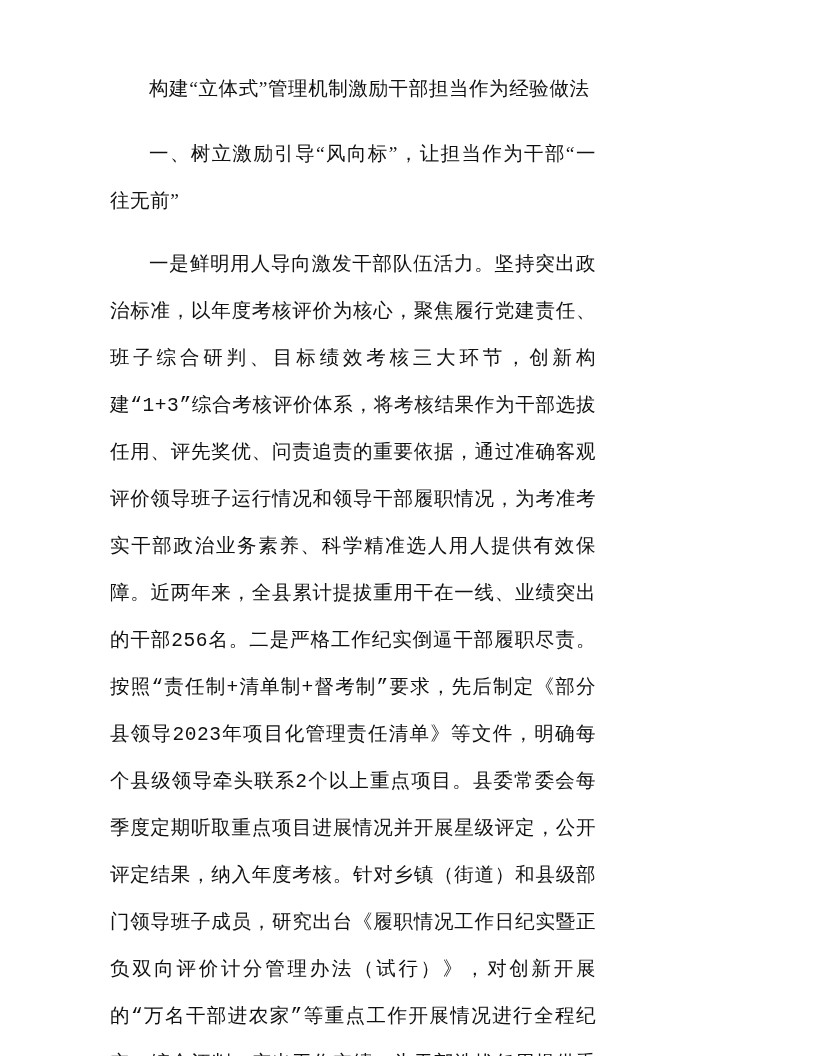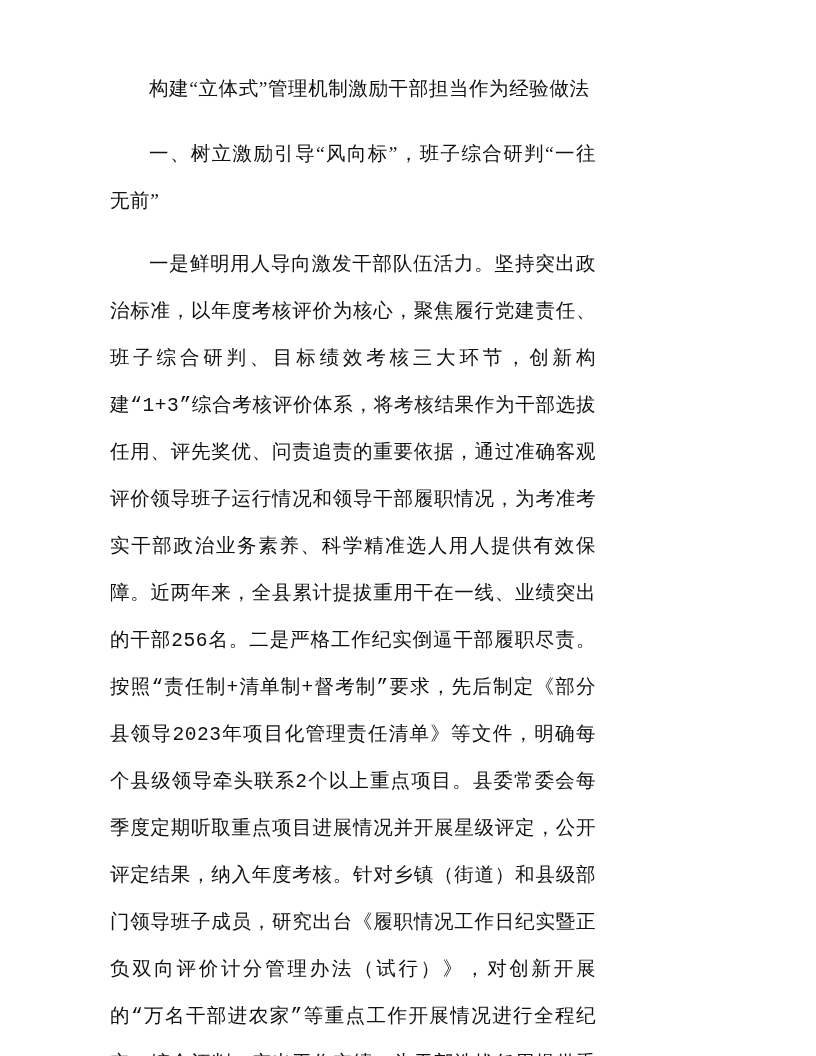--- a/index.html
+++ b/index.html
@@ -54,17 +54,17 @@
     height: 18px;
   }
 </style>
 </head>
 <body>
 
 <div class="page">
   <div class="doc-body">
     <p class="title">构建“立体式”管理机制激励干部担当作为经验做法</p>
     <div class="spacer-sm"></div>
-    <p class="heading">一、树立激励引导“风向标”，班子综合研判“一往无前”</p>
+    <p class="heading">一、树立激励引导“风向标”，让担当作为干部“一往无前”</p>
     <div class="spacer-md"></div>
     <p class="indent">一是鲜明用人导向激发干部队伍活力。坚持突出政治标准，以年度考核评价为核心，聚焦履行党建责任、班子综合研判、目标绩效考核三大环节，创新构建“1+3”综合考核评价体系，将考核结果作为干部选拔任用、评先奖优、问责追责的重要依据，通过准确客观评价领导班子运行情况和领导干部履职情况，为考准考实干部政治业务素养、科学精准选人用人提供有效保障。近两年来，全县累计提拔重用干在一线、业绩突出的干部256名。二是严格工作纪实倒逼干部履职尽责。按照“责任制+清单制+督考制”要求，先后制定《部分县领导2023年项目化管理责任清单》等文件，明确每个县级领导牵头联系2个以上重点项目。县委常委会每季度定期听取重点项目进展情况并开展星级评定，公开评定结果，纳入年度考核。针对乡镇（街道）和县级部门领导班子成员，研究出台《履职情况工作日纪实暨正负双向评价计分管理办法（试行）》，对创新开展的“万名干部进农家”等重点工作开展情况进行全程纪实、综合评判，突出工作实绩，为干部选拔任用提供重要参考。今年以来，共有59个乡镇（街道）和18个县级部门的268名领导班子成员</p>
   </div>
 </div>
 
 </body></html>

